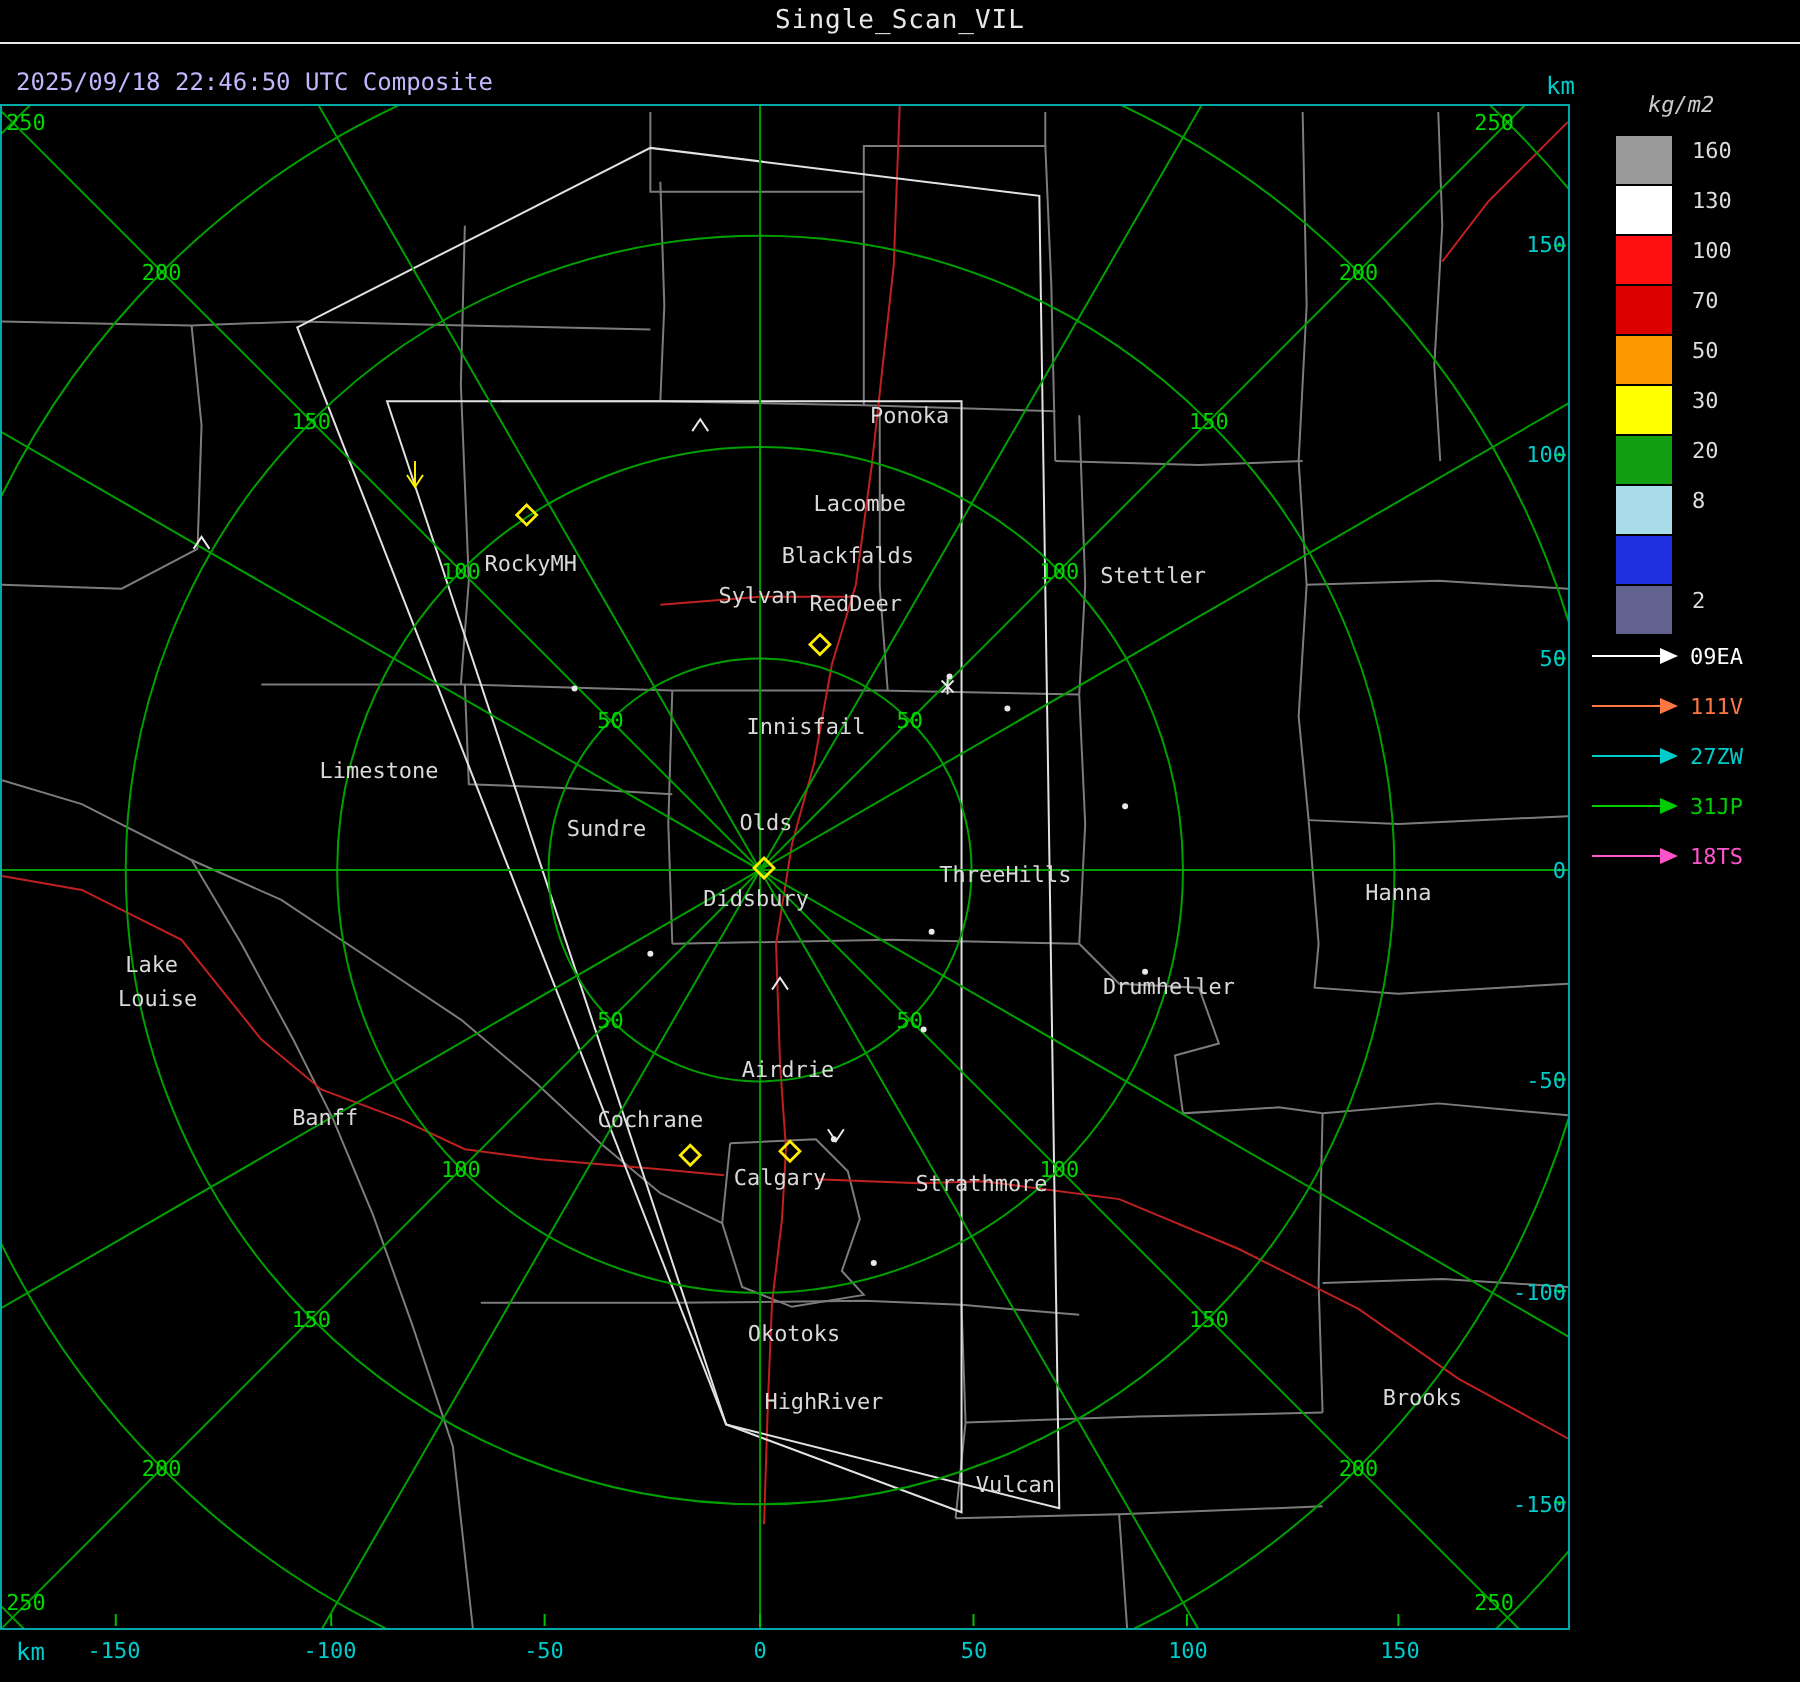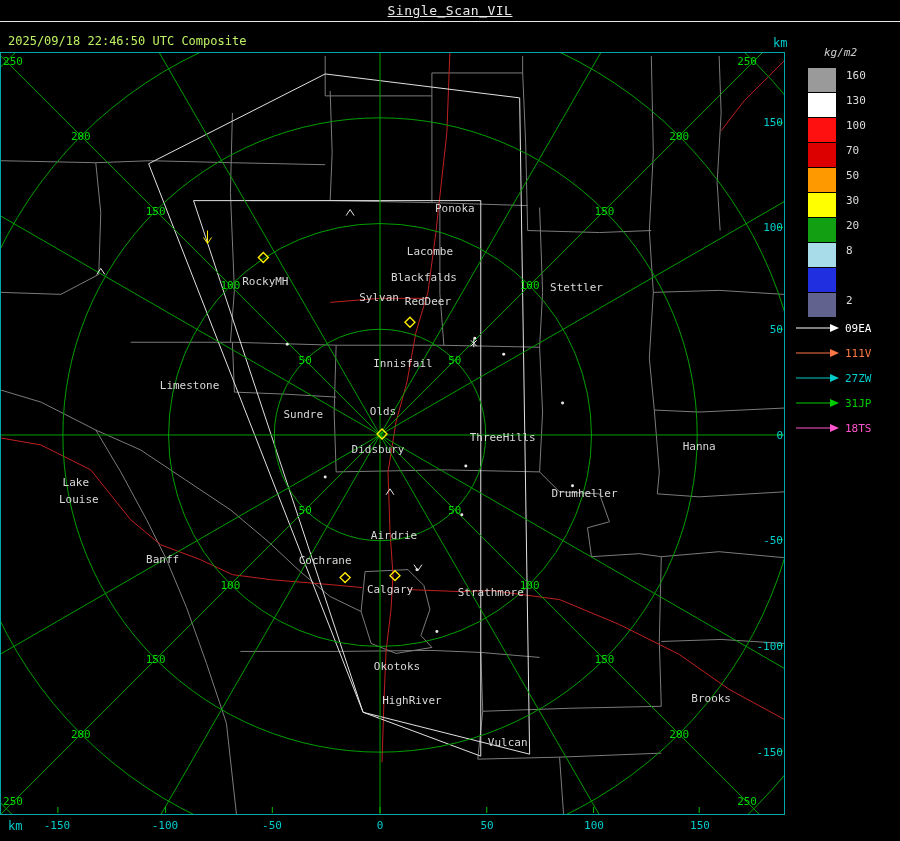--- a/index.html
+++ b/index.html
@@ -4,23 +4,23 @@
 <style>
   * { margin:0; padding:0; box-sizing:border-box; }
   html,body { background:#000; }
   .screen {
     position:relative; width:900px; height:841px; background:#000;
     font-family:"DejaVu Sans Mono", monospace; overflow:hidden;
   }
   .titlebar {
     position:absolute; top:0; left:0; width:900px; height:22px;
     border-bottom:1px solid #e8e8e8; color:#e8e8e8; font-size:13px;
-    text-align:center; line-height:21px; letter-spacing:.5px;text-decoration:underline;
+    text-align:center; line-height:21px; letter-spacing:.5px;
   }
-  .timestamp { position:absolute; left:8px; top:34px; color:#bef264; font-size:12px; white-space:pre; }
+  .timestamp { position:absolute; left:8px; top:34px; color:#c4b5fd; font-size:12px; white-space:pre; }
   .unit-top { position:absolute; left:773px; top:36px; color:#00cccc; font-size:12px; }
   .map {
     position:absolute; left:0; top:52px; width:785px; height:763px;
     border:1px solid #00a8a8; background:#000; overflow:hidden;
   }
   .axis-label { position:absolute; color:#00cccc; font-size:11px; z-index:5; }
   .axis-right { width:36px; text-align:right; left:747px; }
   .axis-bottom { width:44px; text-align:center; top:819px; }
   .unit-bottom { position:absolute; left:8px; top:819px; color:#00cccc; font-size:12px; }
   .sidebar-unit { position:absolute; left:824px; top:46px; color:#cccccc; font-size:11px;font-style:italic; }

